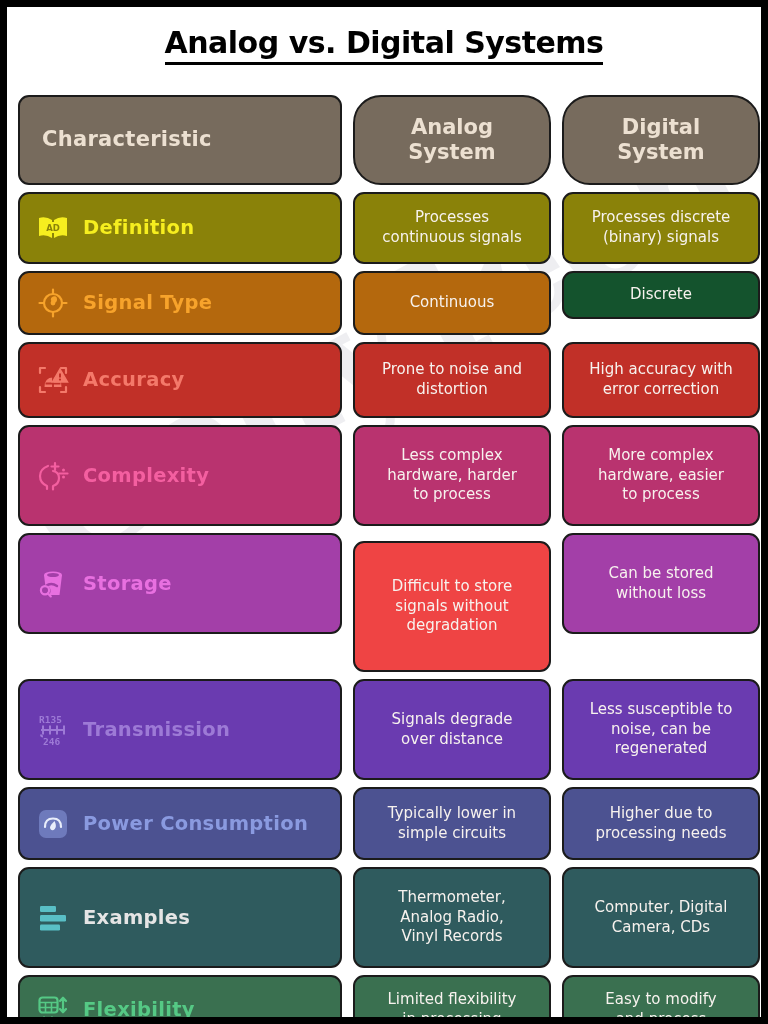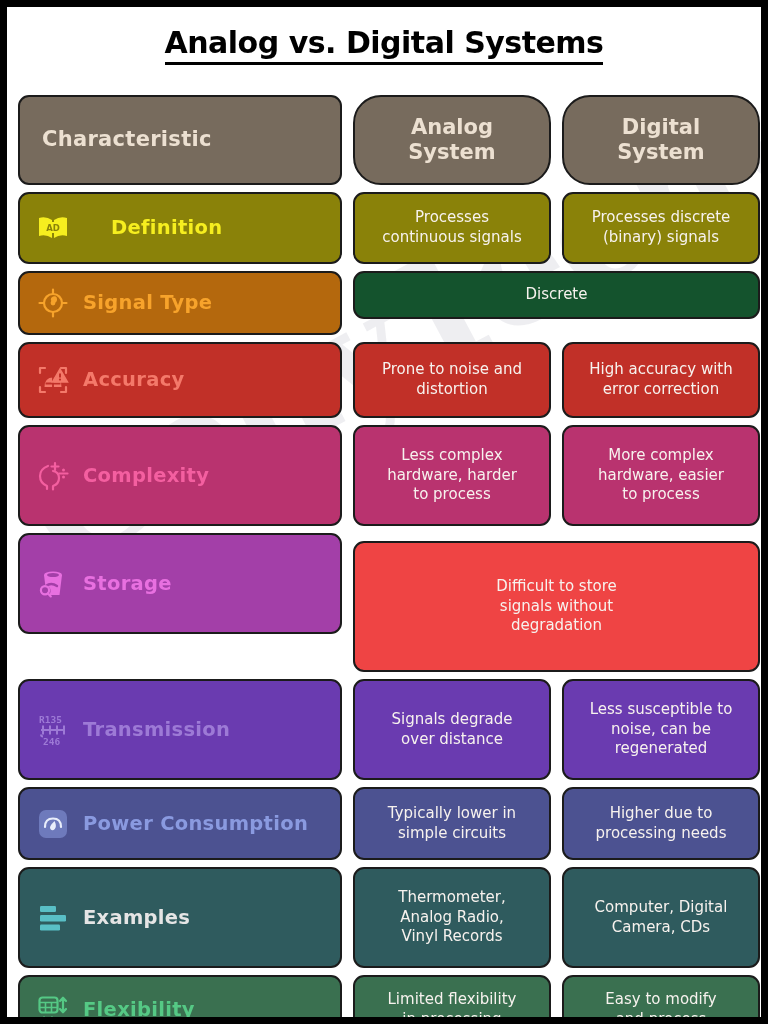--- a/index.html
+++ b/index.html
@@ -127,40 +127,43 @@
         <div class="row">
           <div class="card c-label" style="background: rgb(138, 130, 9); height: 72px;">
             <span class="ico">
               <svg viewBox="0 0 34 34">
                 <path d="M3 7 Q10 5 16 9 L16 27 Q10 23 3 25 Z" fill="#f6ee1f"></path>
                 <path d="M31 7 Q24 5 18 9 L18 27 Q24 23 31 25 Z" fill="#f6ee1f"></path>
                 <rect x="7" y="11" width="20" height="11" rx="2.5" fill="#f6ee1f"></rect>
                 <text x="17" y="20.2" text-anchor="middle" font-size="8.5" font-weight="bold" font-family="DejaVu Sans, sans-serif" fill="#8a8209">AD</text>
               </svg>
             </span>
-            <div class="lbl-text" style="color: rgb(246, 238, 31); margin-left: 28px;">Definition</div>
+            <div class="lbl-text" style="color: rgb(246, 238, 31);">Definition</div>
           </div>
           <div class="card c-val" style="background: rgb(138, 130, 9); height: 72px;">
             <div class="val-text">Processes<br>continuous signals</div>
           </div>
           <div class="card c-val" style="background: rgb(138, 130, 9); height: 72px;">
             <div class="val-text">Processes discrete<br>(binary) signals</div>
           </div>
         </div>
         <div class="row">
           <div class="card c-label" style="background: rgb(180, 104, 13); height: 64px;">
             <span class="ico">
               <svg viewBox="0 0 34 34">
                 <circle cx="17" cy="17" r="9" stroke="#f7a32b" fill="none" stroke-width="2.2" stroke-linecap="round" stroke-linejoin="round"></circle>
                 <path d="M17 17 Q12.5 12.5 17 10.5 Q21 9 21 13.5 Q21 17 17 17 Z" fill="#f7a32b"></path>
                 <circle cx="17" cy="17" r="2.4" fill="#f7a32b"></circle>
                 <path d="M17 3.5 L17 8 M17 26 L17 30.5 M3.5 17 L8 17 M26 17 L30.5 17" stroke="#f7a32b" fill="none" stroke-width="2.2" stroke-linecap="round" stroke-linejoin="round"></path>
               </svg>
             </span>
             <div class="lbl-text" style="color: rgb(247, 163, 43);">Signal Type</div>
+          </div>
+          <div class="card c-val" style="background: rgb(180, 104, 13); height: 64px;">
+            <div class="val-text">Continuous</div>
           </div>
           <div class="card c-val" style="background: #14532d; height: 48px;">
             <div class="val-text">Discrete</div>
           </div>
         </div>
         <div class="row">
           <div class="card c-label" style="background: rgb(193, 48, 40); height: 76px;">
             <span class="ico">
               <svg viewBox="0 0 34 34">
                 <path d="M4 10 L4 5 L9 5 M25 5 L30 5 L30 10 M30 24 L30 29 L25 29 M9 29 L4 29 L4 24" stroke="#f4796a" fill="none" stroke-width="2.2" stroke-linecap="round" stroke-linejoin="round"></path>
@@ -212,20 +215,23 @@
                 <circle cx="9" cy="24" r="5.6" fill="#a33fa8"></circle>
                 <circle cx="9" cy="23.2" r="4.1" stroke="#e870e0" fill="none" stroke-width="2.2" stroke-linecap="round" stroke-linejoin="round"></circle>
                 <path d="M12 26.4 L14.8 29.4" stroke="#e870e0" fill="none" stroke-width="2.2" stroke-linecap="round" stroke-linejoin="round"></path>
               </svg>
             </span>
             <div class="lbl-text" style="color: rgb(232, 112, 224);">Storage</div>
           </div>
           <div class="card c-val" style="background: #ef4444; height: 131px; margin-top: 8px;">
             <div class="val-text">Difficult to store<br>signals without<br>degradation</div>
           </div>
+          <div class="card c-val" style="background: rgb(163, 63, 168); height: 101px;">
+            <div class="val-text">Can be stored<br>without loss</div>
+          </div>
         </div>
         <div class="row">
           <div class="card c-label" style="background: rgb(106, 59, 176); height: 101px;">
             <span class="ico">
               <svg viewBox="0 0 34 34">
                 <text x="3" y="10" font-size="9.5" font-weight="bold" font-family="DejaVu Sans Mono, monospace" fill="#9d7ad6">R135</text>
                 <text x="7" y="32" font-size="9.5" font-weight="bold" font-family="DejaVu Sans Mono, monospace" fill="#9d7ad6">246</text>
                 <path d="M5 17 L29 17" stroke="#9d7ad6" stroke-width="2"></path>
                 <path d="M7 12.5 L7 21.5 M14 12.5 L14 21.5 M21 12.5 L21 21.5 M28 12.5 L28 21.5" stroke="#9d7ad6" stroke-width="2"></path>
                 <path d="M5 21.5 Q5 23.5 7 23.5" stroke="#9d7ad6" stroke-width="2" fill="none"></path>

